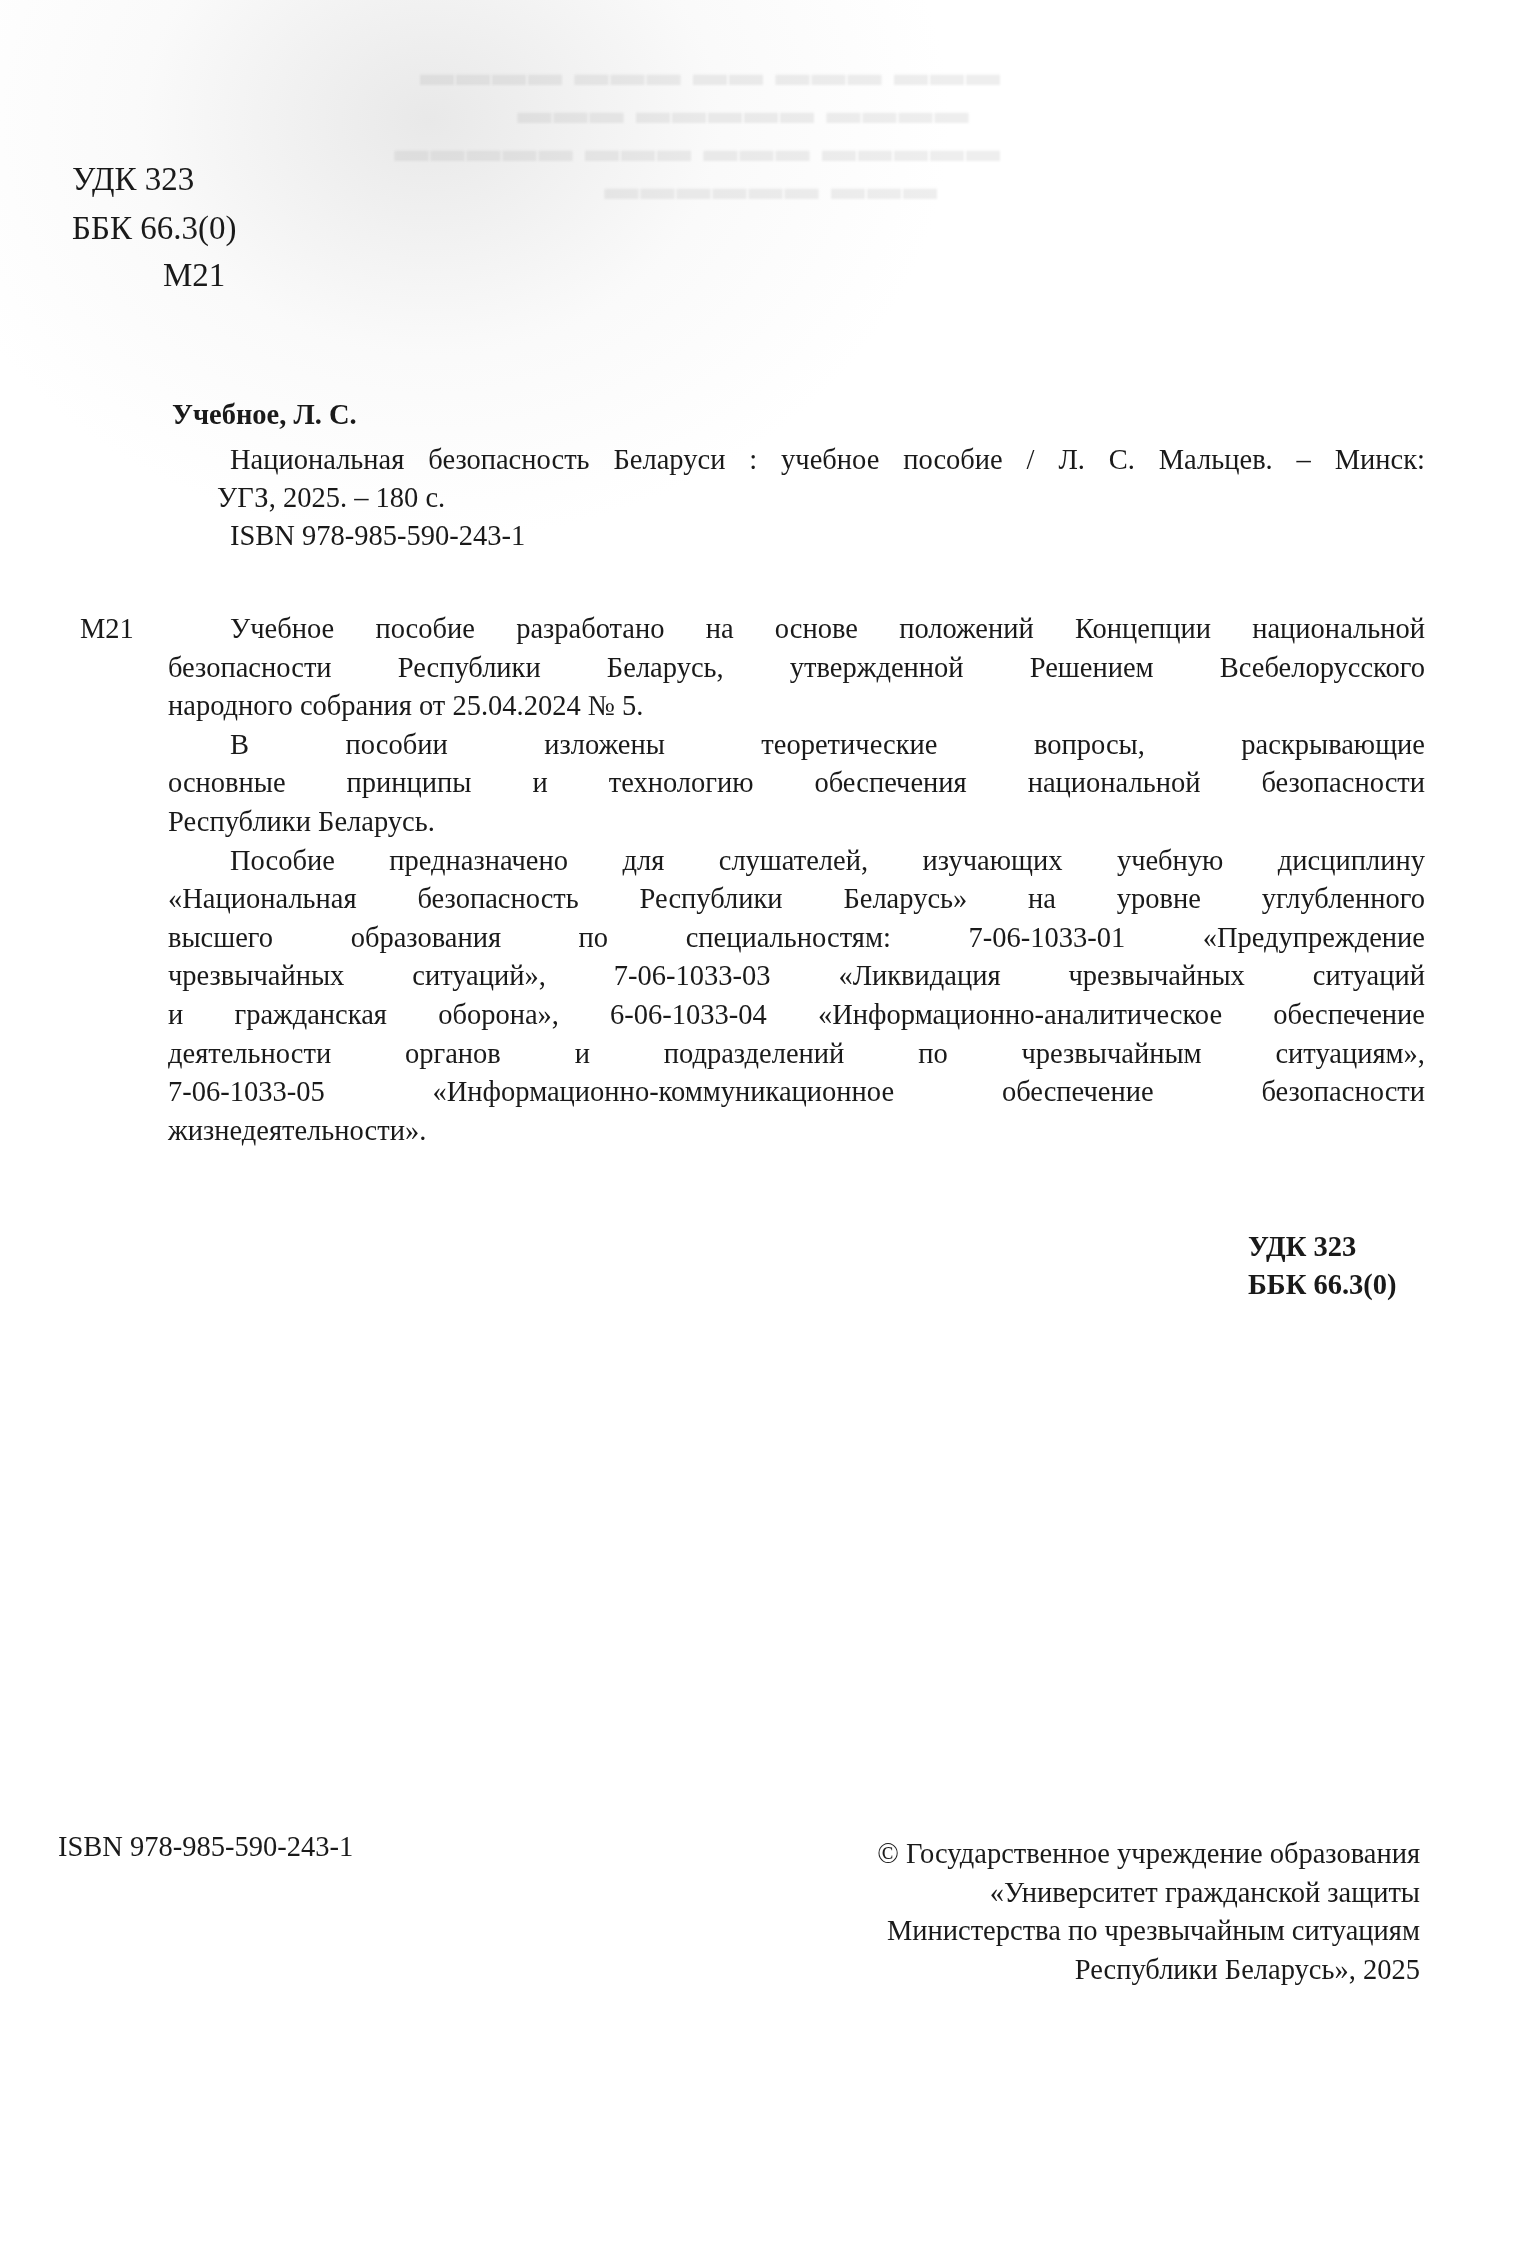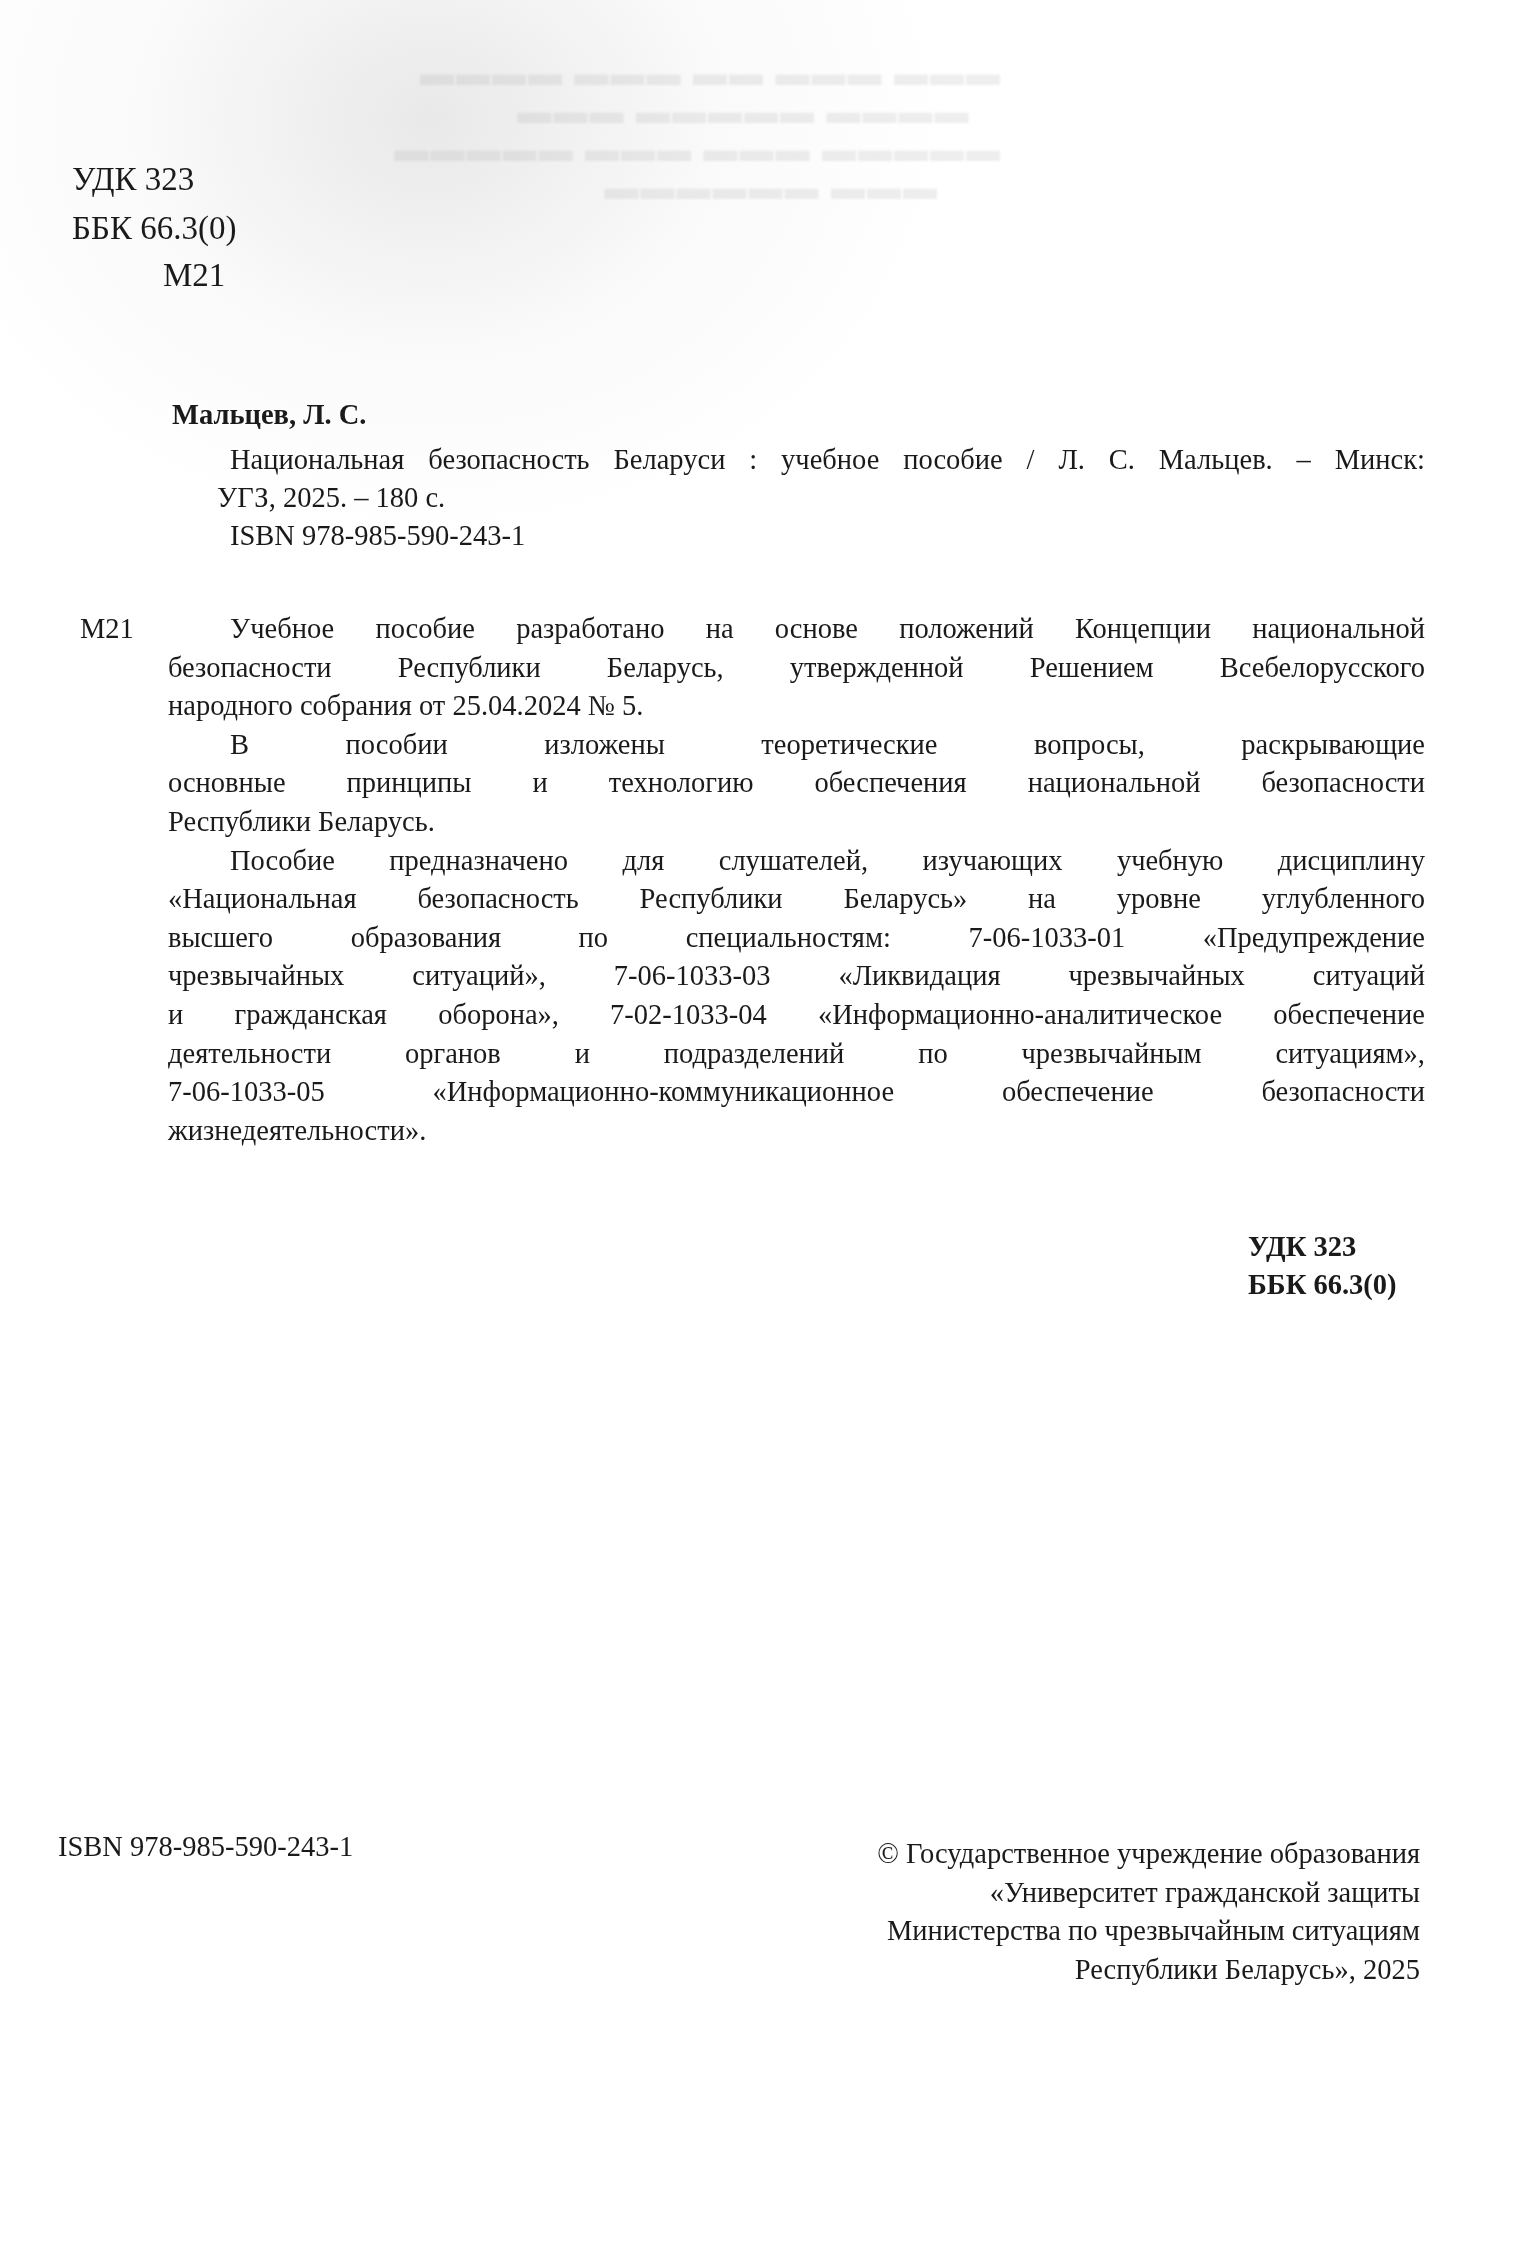--- a/index.html
+++ b/index.html
@@ -63,40 +63,40 @@
   <div>&nbsp;&nbsp;&nbsp;&nbsp;&nbsp;&nbsp;▬▬▬ ▬▬▬▬▬▬</div>
 </div>
 
 <div>
   <div class="abs t32 udk-top">УДК 323</div>
   <div class="abs t32 bbk-top">ББК 66.3(0)</div>
   <div class="abs t32 m21-top">М21</div>
 </div>
 
 <div>
-  <div class="abs t28 bold author">Мальцев, Л. С.</div>
+  <div class="abs t28 bold author">Учебное, Л. С.</div>
   <div class="abs t28 title-line1">Национальная безопасность Беларуси : учебное пособие / Л. С. Мальцев. – Минск:</div>
   <div class="abs t28 title-line2">УГЗ, 2025. – 180 с.</div>
   <div class="abs t28 isbn-line">ISBN 978-985-590-243-1</div>
 </div>
 
 <div class="abs t28 m21-side">М21</div>
 
 <div class="ann t28" style="top:610px;">
   <span class="ln ind">Учебное пособие разработано на основе положений Концепции национальной</span>
   <span class="ln">безопасности Республики Беларусь, утвержденной Решением Всебелорусского</span>
   <span class="ln last">народного собрания от 25.04.2024 № 5.</span>
   <span class="ln ind">В пособии изложены теоретические вопросы, раскрывающие</span>
   <span class="ln">основные принципы и технологию обеспечения национальной безопасности</span>
   <span class="ln last">Республики Беларусь.</span>
   <span class="ln ind">Пособие предназначено для слушателей, изучающих учебную дисциплину</span>
   <span class="ln">«Национальная безопасность Республики Беларусь» на уровне углубленного</span>
   <span class="ln">высшего образования по специальностям: 7-06-1033-01 «Предупреждение</span>
   <span class="ln">чрезвычайных ситуаций», 7-06-1033-03 «Ликвидация чрезвычайных ситуаций</span>
-  <span class="ln">и гражданская оборона», 7-02-1033-04 «Информационно-аналитическое обеспечение</span>
+  <span class="ln">и гражданская оборона», 6-06-1033-04 «Информационно-аналитическое обеспечение</span>
   <span class="ln">деятельности органов и подразделений по чрезвычайным ситуациям»,</span>
   <span class="ln">7-06-1033-05 «Информационно-коммуникационное обеспечение безопасности</span>
   <span class="ln last">жизнедеятельности».</span>
 </div>
 
 <div>
   <div class="abs t28 bold udk-right">УДК 323</div>
   <div class="abs t28 bold bbk-right">ББК 66.3(0)</div>
 </div>
 

